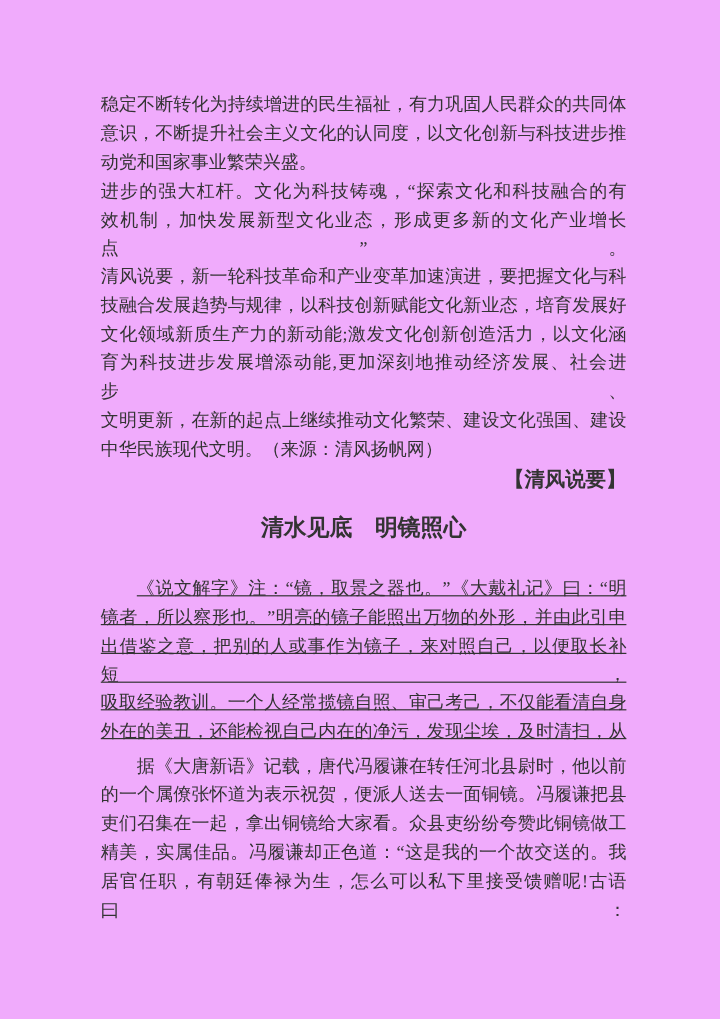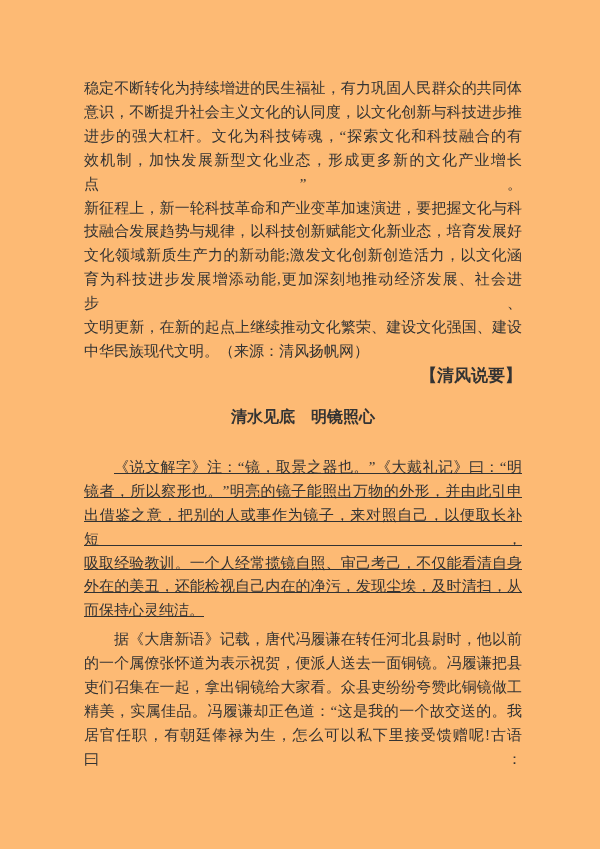--- a/index.html
+++ b/index.html
@@ -4,21 +4,21 @@
 <style>
   html, body {
     margin: 0;
     padding: 0;
     background: #ffffff;
   }
   .page {
     position: relative;
     width: 600px;
     height: 849px;
-    background: #fdba74;
+    background: #f0abfc;
     overflow: hidden;
     font-family: "Liberation Serif", "DejaVu Serif", serif;
   }
   .text-block {
     position: absolute;
     left: 84px;
     top: 77px;
     width: 438px;
     color: #333333;
   }
@@ -41,61 +41,61 @@
     text-indent: 2em;
   }
   .section-header {
     font-size: 17px;
     line-height: 24px;
     font-weight: bold;
     text-align: right;
   }
   .article-title {
     margin-top: 15px;
-    font-size: 16px;
+    font-size: 19px;
     line-height: 28px;
     font-weight: bold;
     text-align: center;
   }
   .p3 { margin-top: 25px; text-decoration: underline; }
   .p4 { margin-top: 5px; }
 </style>
 </head>
 <body>
 
 <div class="page">
   <div class="text-block">
 
     <div class="para">
       <div class="ln">稳定不断转化为持续增进的民生福祉，有力巩固人民群众的共同体</div>
       <div class="ln">意识，不断提升社会主义文化的认同度，以文化创新与科技进步推</div>
+      <div class="ln end">动党和国家事业繁荣兴盛。</div>
     </div>
 
     <div class="para">
       <div class="ln">进步的强大杠杆。文化为科技铸魂，“探索文化和科技融合的有</div>
       <div class="ln">效机制，加快发展新型文化业态，形成更多新的文化产业增长点”。</div>
-      <div class="ln">新征程上，新一轮科技革命和产业变革加速演进，要把握文化与科</div>
+      <div class="ln">清风说要，新一轮科技革命和产业变革加速演进，要把握文化与科</div>
       <div class="ln">技融合发展趋势与规律，以科技创新赋能文化新业态，培育发展好</div>
       <div class="ln">文化领域新质生产力的新动能;激发文化创新创造活力，以文化涵</div>
       <div class="ln">育为科技进步发展增添动能,更加深刻地推动经济发展、社会进步、</div>
       <div class="ln">文明更新，在新的起点上继续推动文化繁荣、建设文化强国、建设</div>
       <div class="ln end">中华民族现代文明。（来源：清风扬帆网）</div>
     </div>
 
     <div class="section-header">【清风说要】</div>
 
     <div class="article-title">清水见底　明镜照心</div>
 
     <div class="para p3">
       <div class="ln ind">《说文解字》注：“镜，取景之器也。”《大戴礼记》曰：“明</div>
       <div class="ln">镜者，所以察形也。”明亮的镜子能照出万物的外形，并由此引申</div>
       <div class="ln">出借鉴之意，把别的人或事作为镜子，来对照自己，以便取长补短，</div>
       <div class="ln">吸取经验教训。一个人经常揽镜自照、审己考己，不仅能看清自身</div>
       <div class="ln">外在的美丑，还能检视自己内在的净污，发现尘埃，及时清扫，从</div>
-      <div class="ln end">而保持心灵纯洁。</div>
     </div>
 
     <div class="para p4">
       <div class="ln ind">据《大唐新语》记载，唐代冯履谦在转任河北县尉时，他以前</div>
       <div class="ln">的一个属僚张怀道为表示祝贺，便派人送去一面铜镜。冯履谦把县</div>
       <div class="ln">吏们召集在一起，拿出铜镜给大家看。众县吏纷纷夸赞此铜镜做工</div>
       <div class="ln">精美，实属佳品。冯履谦却正色道：“这是我的一个故交送的。我</div>
       <div class="ln">居官任职，有朝廷俸禄为生，怎么可以私下里接受馈赠呢!古语曰：</div>
 
     </div>

